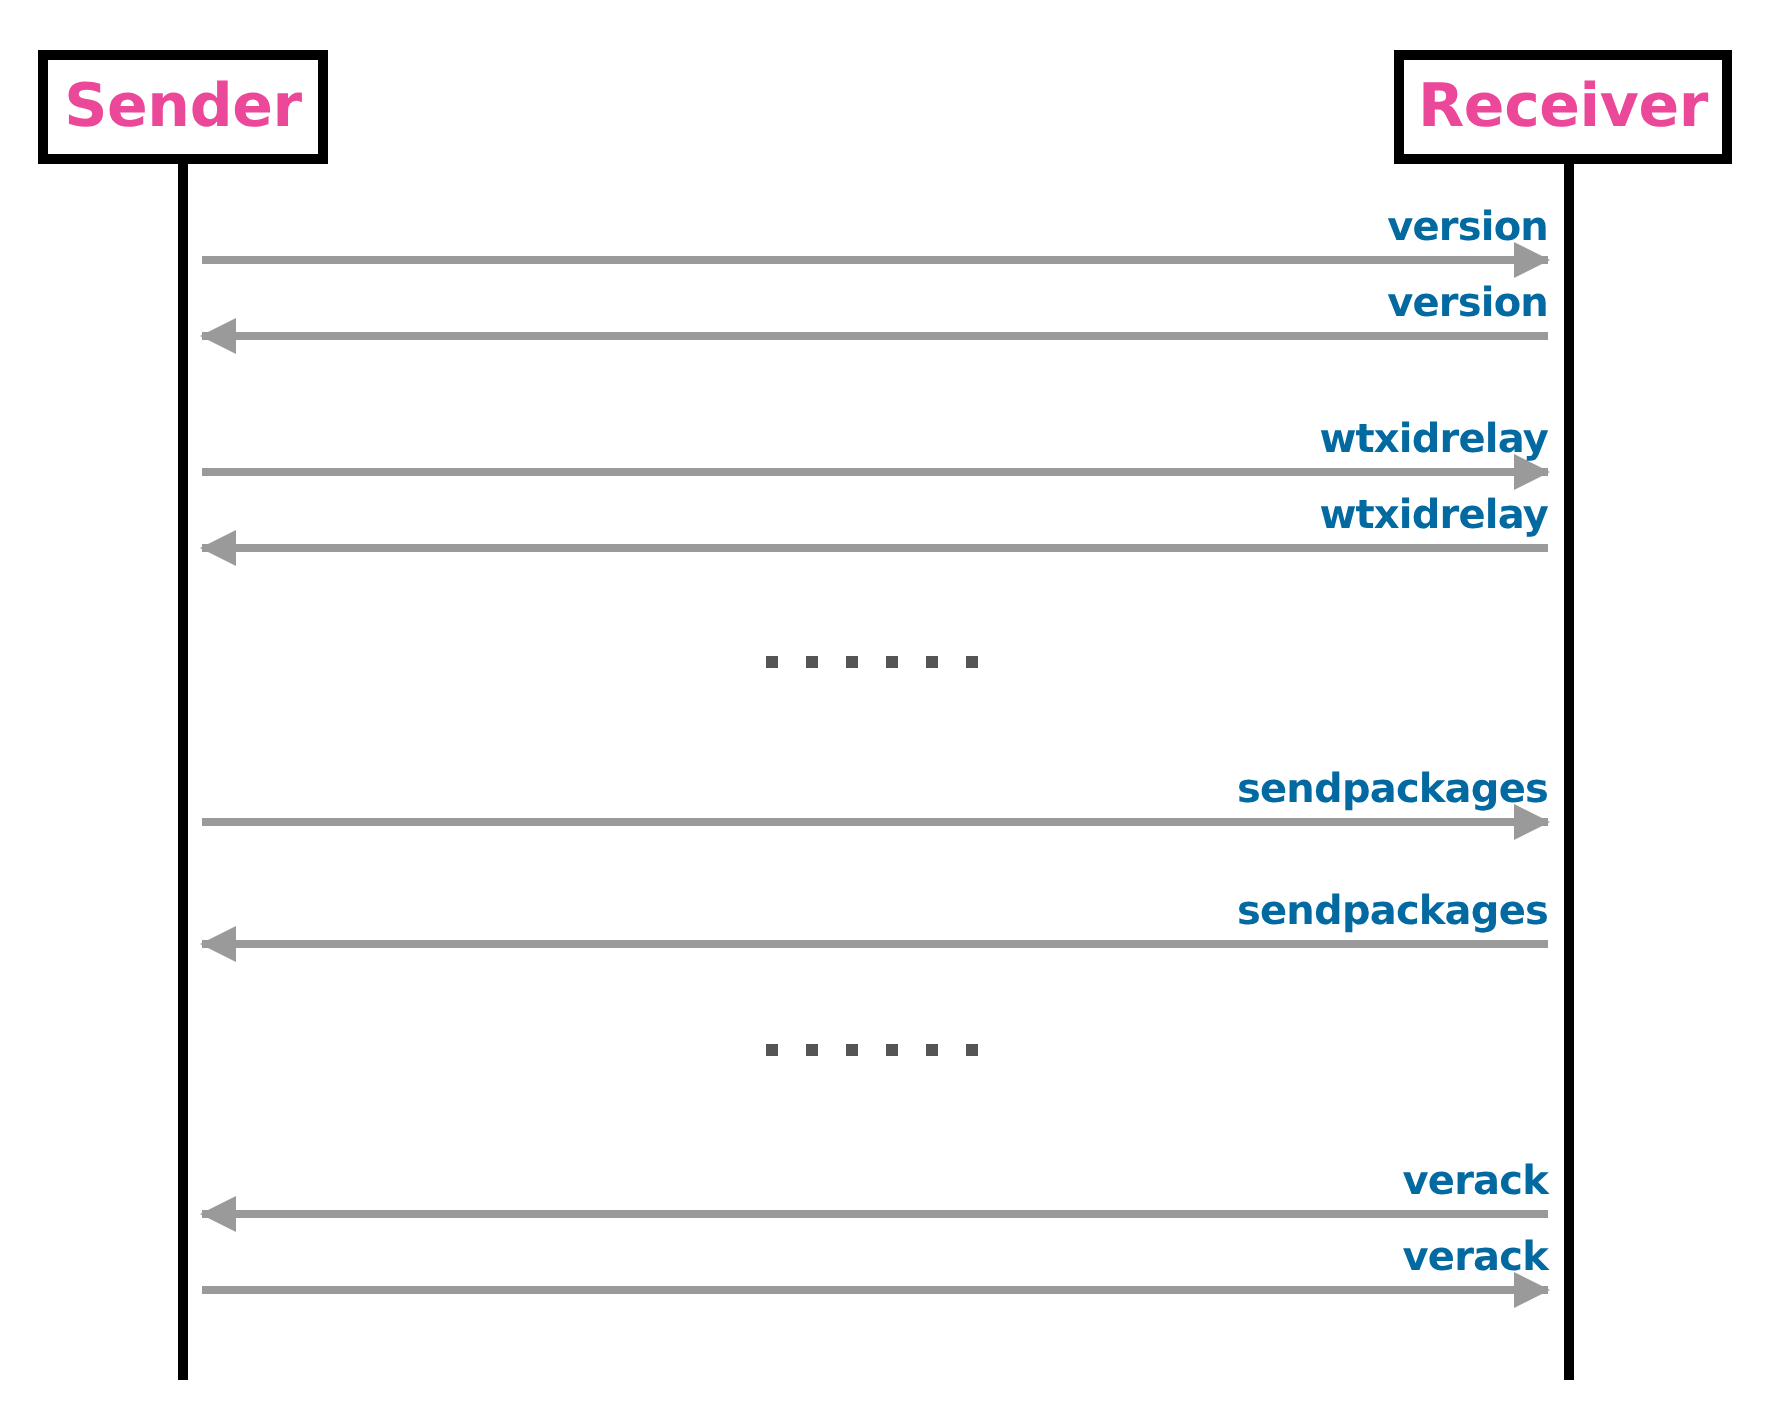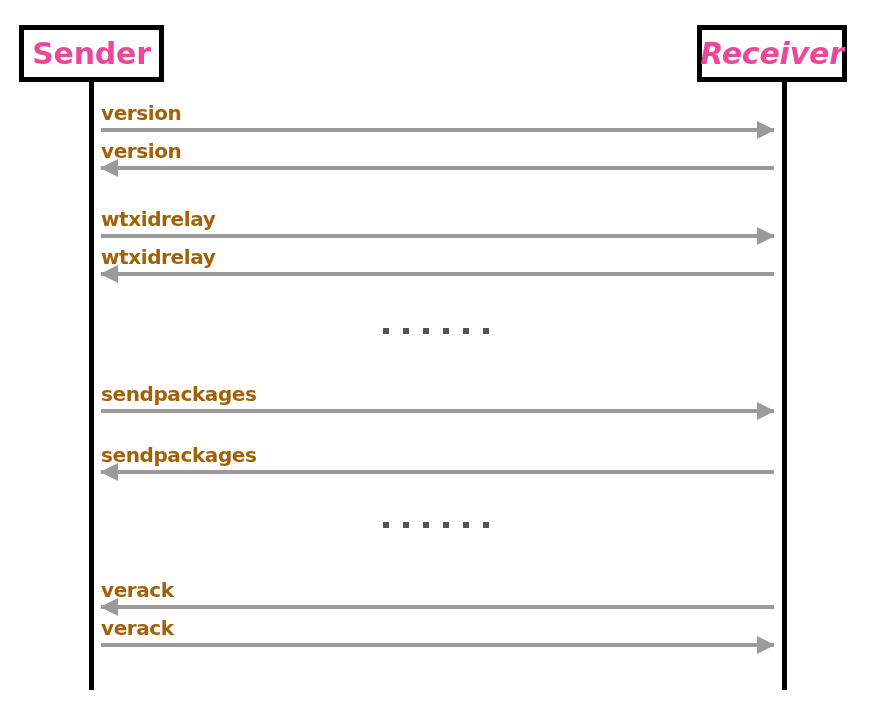--- a/index.html
+++ b/index.html
@@ -73,26 +73,26 @@
   }
   .arrowhead.left {
     left: -1px;
     border-right: 18px solid #9a9a9a;
   }
   .message-label {
     position: absolute;
     bottom: 5px;
     left: 0;
     right: 0;
-    text-align: left;
+    text-align: right;
     font-family: "DejaVu Sans", sans-serif;
     font-weight: bold;
     font-size: 20px;
     line-height: 1;
-    color: #a16207;
+    color: #0369a1;
     letter-spacing: -0.4px;
     white-space: nowrap;
   }
 
   
   .ellipsis-row {
     position: absolute;
     display: flex;
     align-items: center;
     z-index: 2;
@@ -108,21 +108,21 @@
 </head>
 <body>
 
 <div id="diagram-root" style="width: 888px; height: 708px; background: rgb(255, 255, 255);">
 
   <div id="participants-layer">
       <div class="participant-box" style="left: 19px; top: 25px; width: 145px; height: 57px;">
         <span class="participant-label">Sender</span>
       </div>
       <div class="lifeline" style="left: 89px; top: 82px; height: 608px; background: rgb(0, 0, 0);"></div>
-      <div class="participant-box" style="left: 697px; top: 25px; width: 150px; height: 57px; font-style: italic;">
+      <div class="participant-box" style="left: 697px; top: 25px; width: 169px; height: 57px;">
         <span class="participant-label">Receiver</span>
       </div>
       <div class="lifeline" style="left: 782px; top: 82px; height: 608px; background: rgb(0, 0, 0);"></div>
     </div>
 
   <div id="messages-layer">
       <div class="message" style="left: 101px; width: 673px; top: 128px;">
         <div class="message-line" style="background: rgb(154, 154, 154);"></div>
         <div class="arrowhead right" style="border-left-color: rgb(154, 154, 154);"></div>
         <div class="message-label">version</div>

